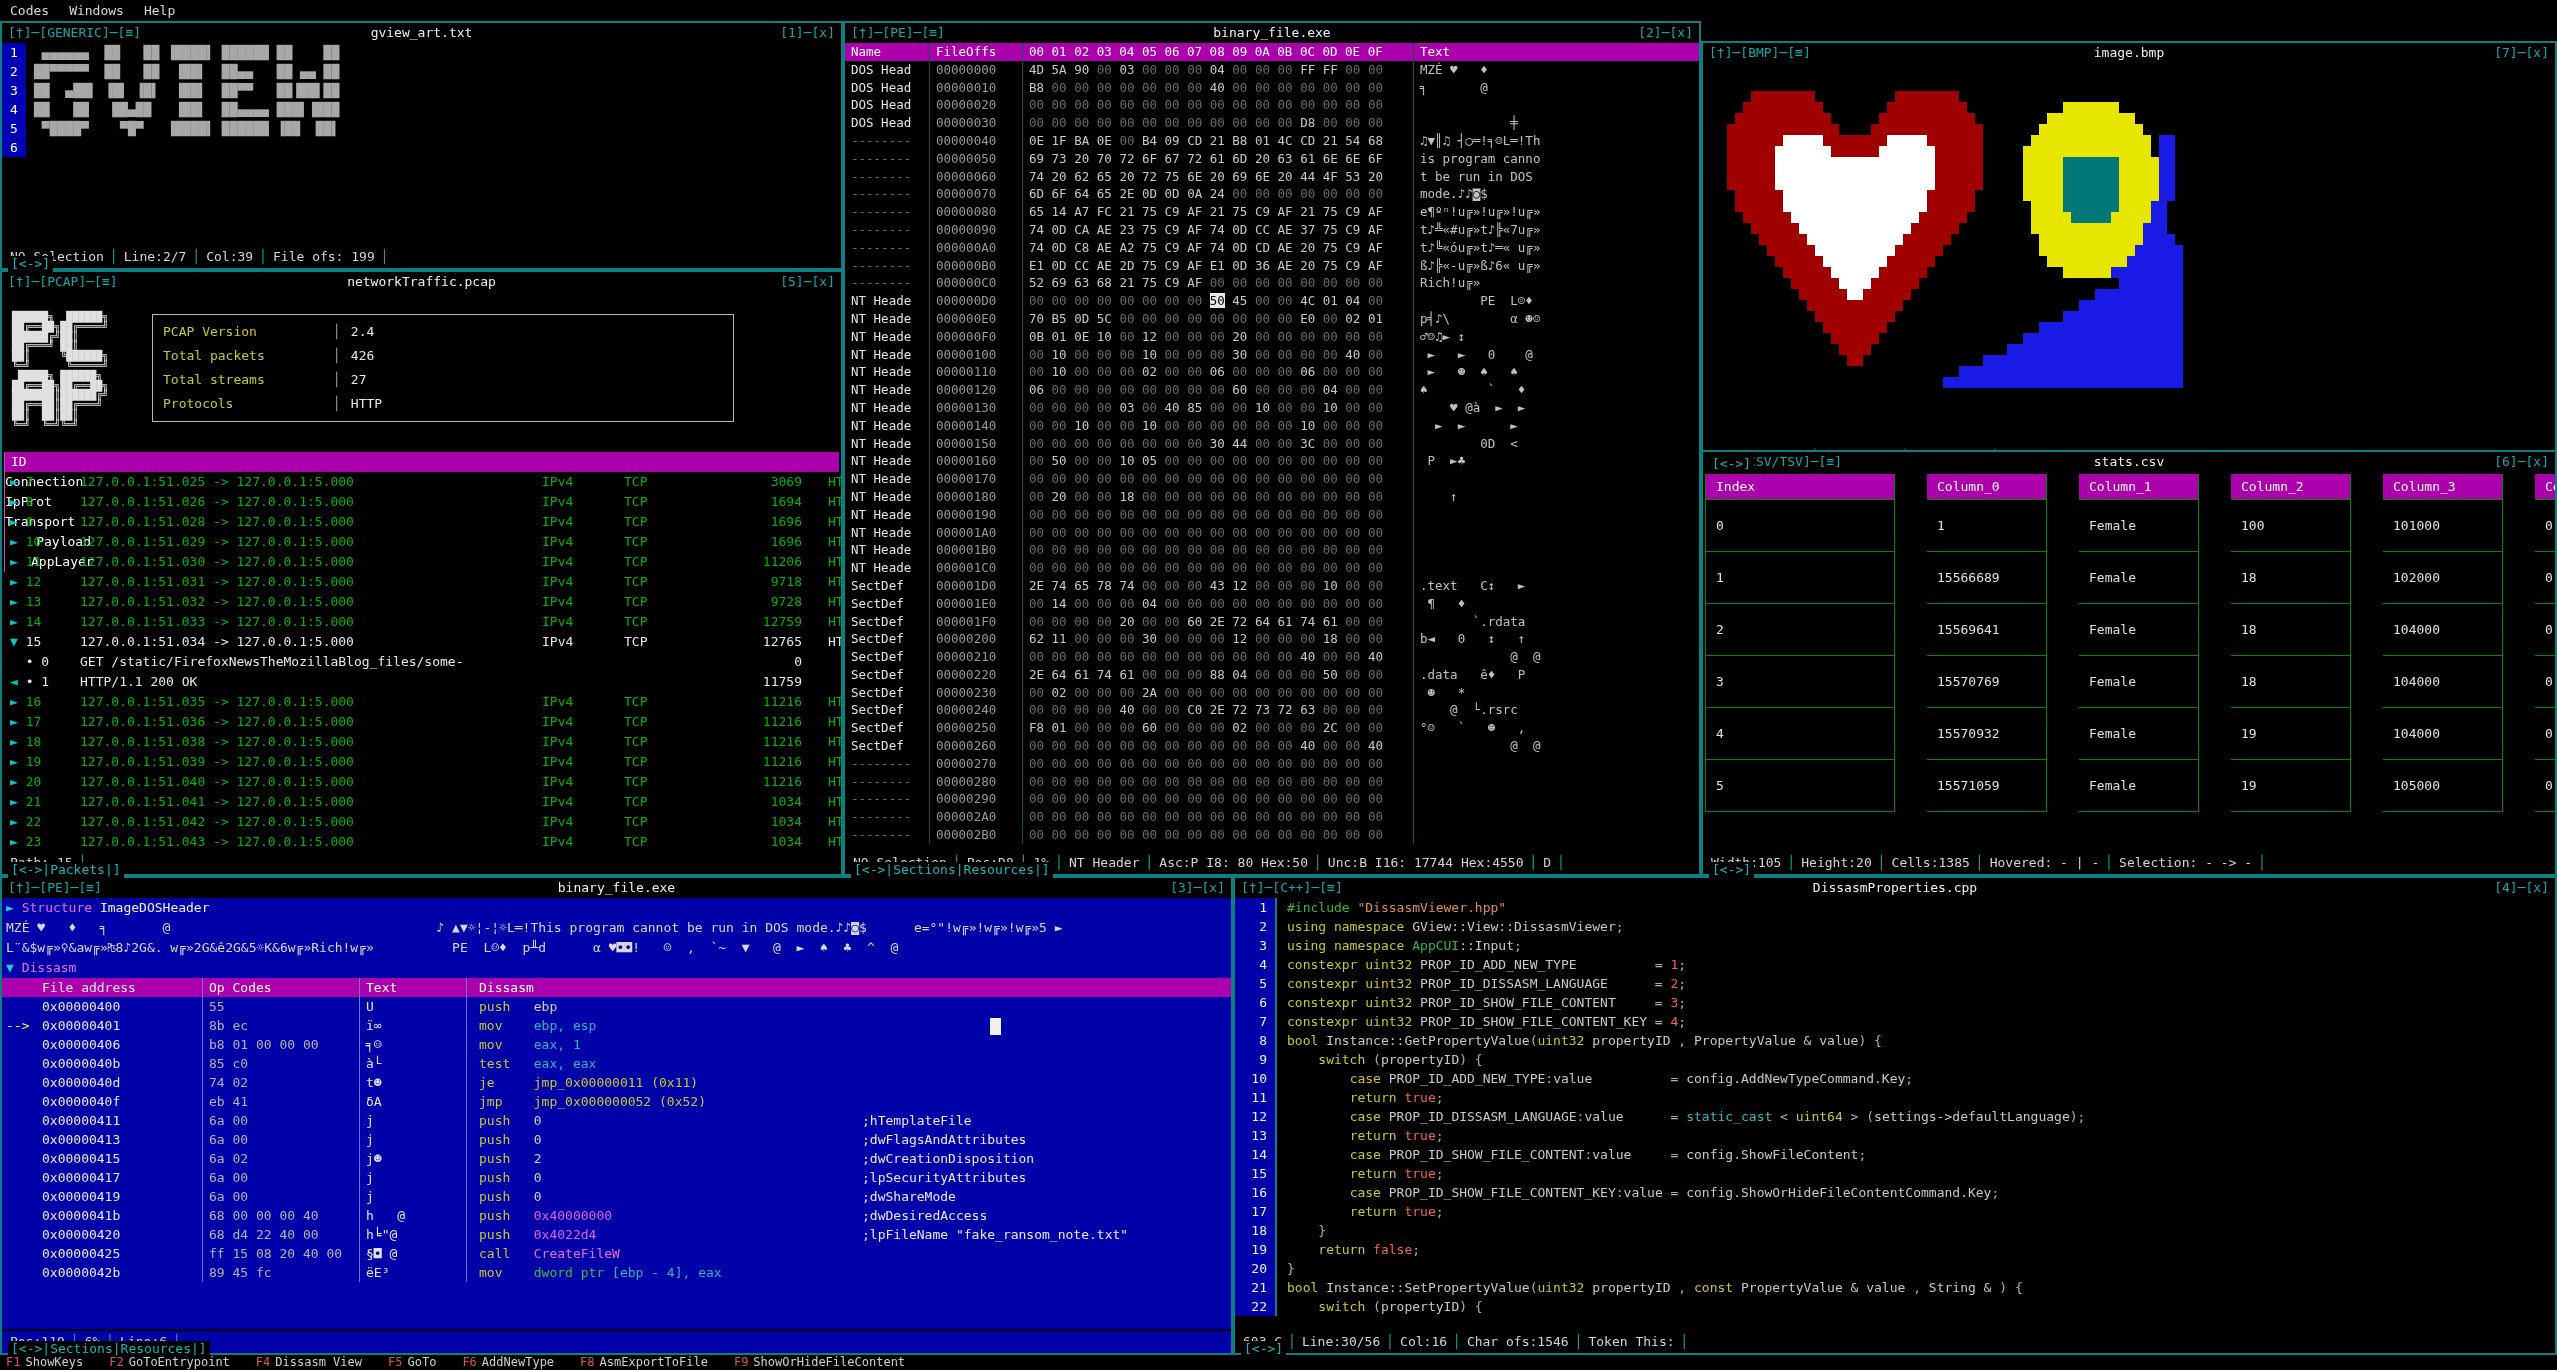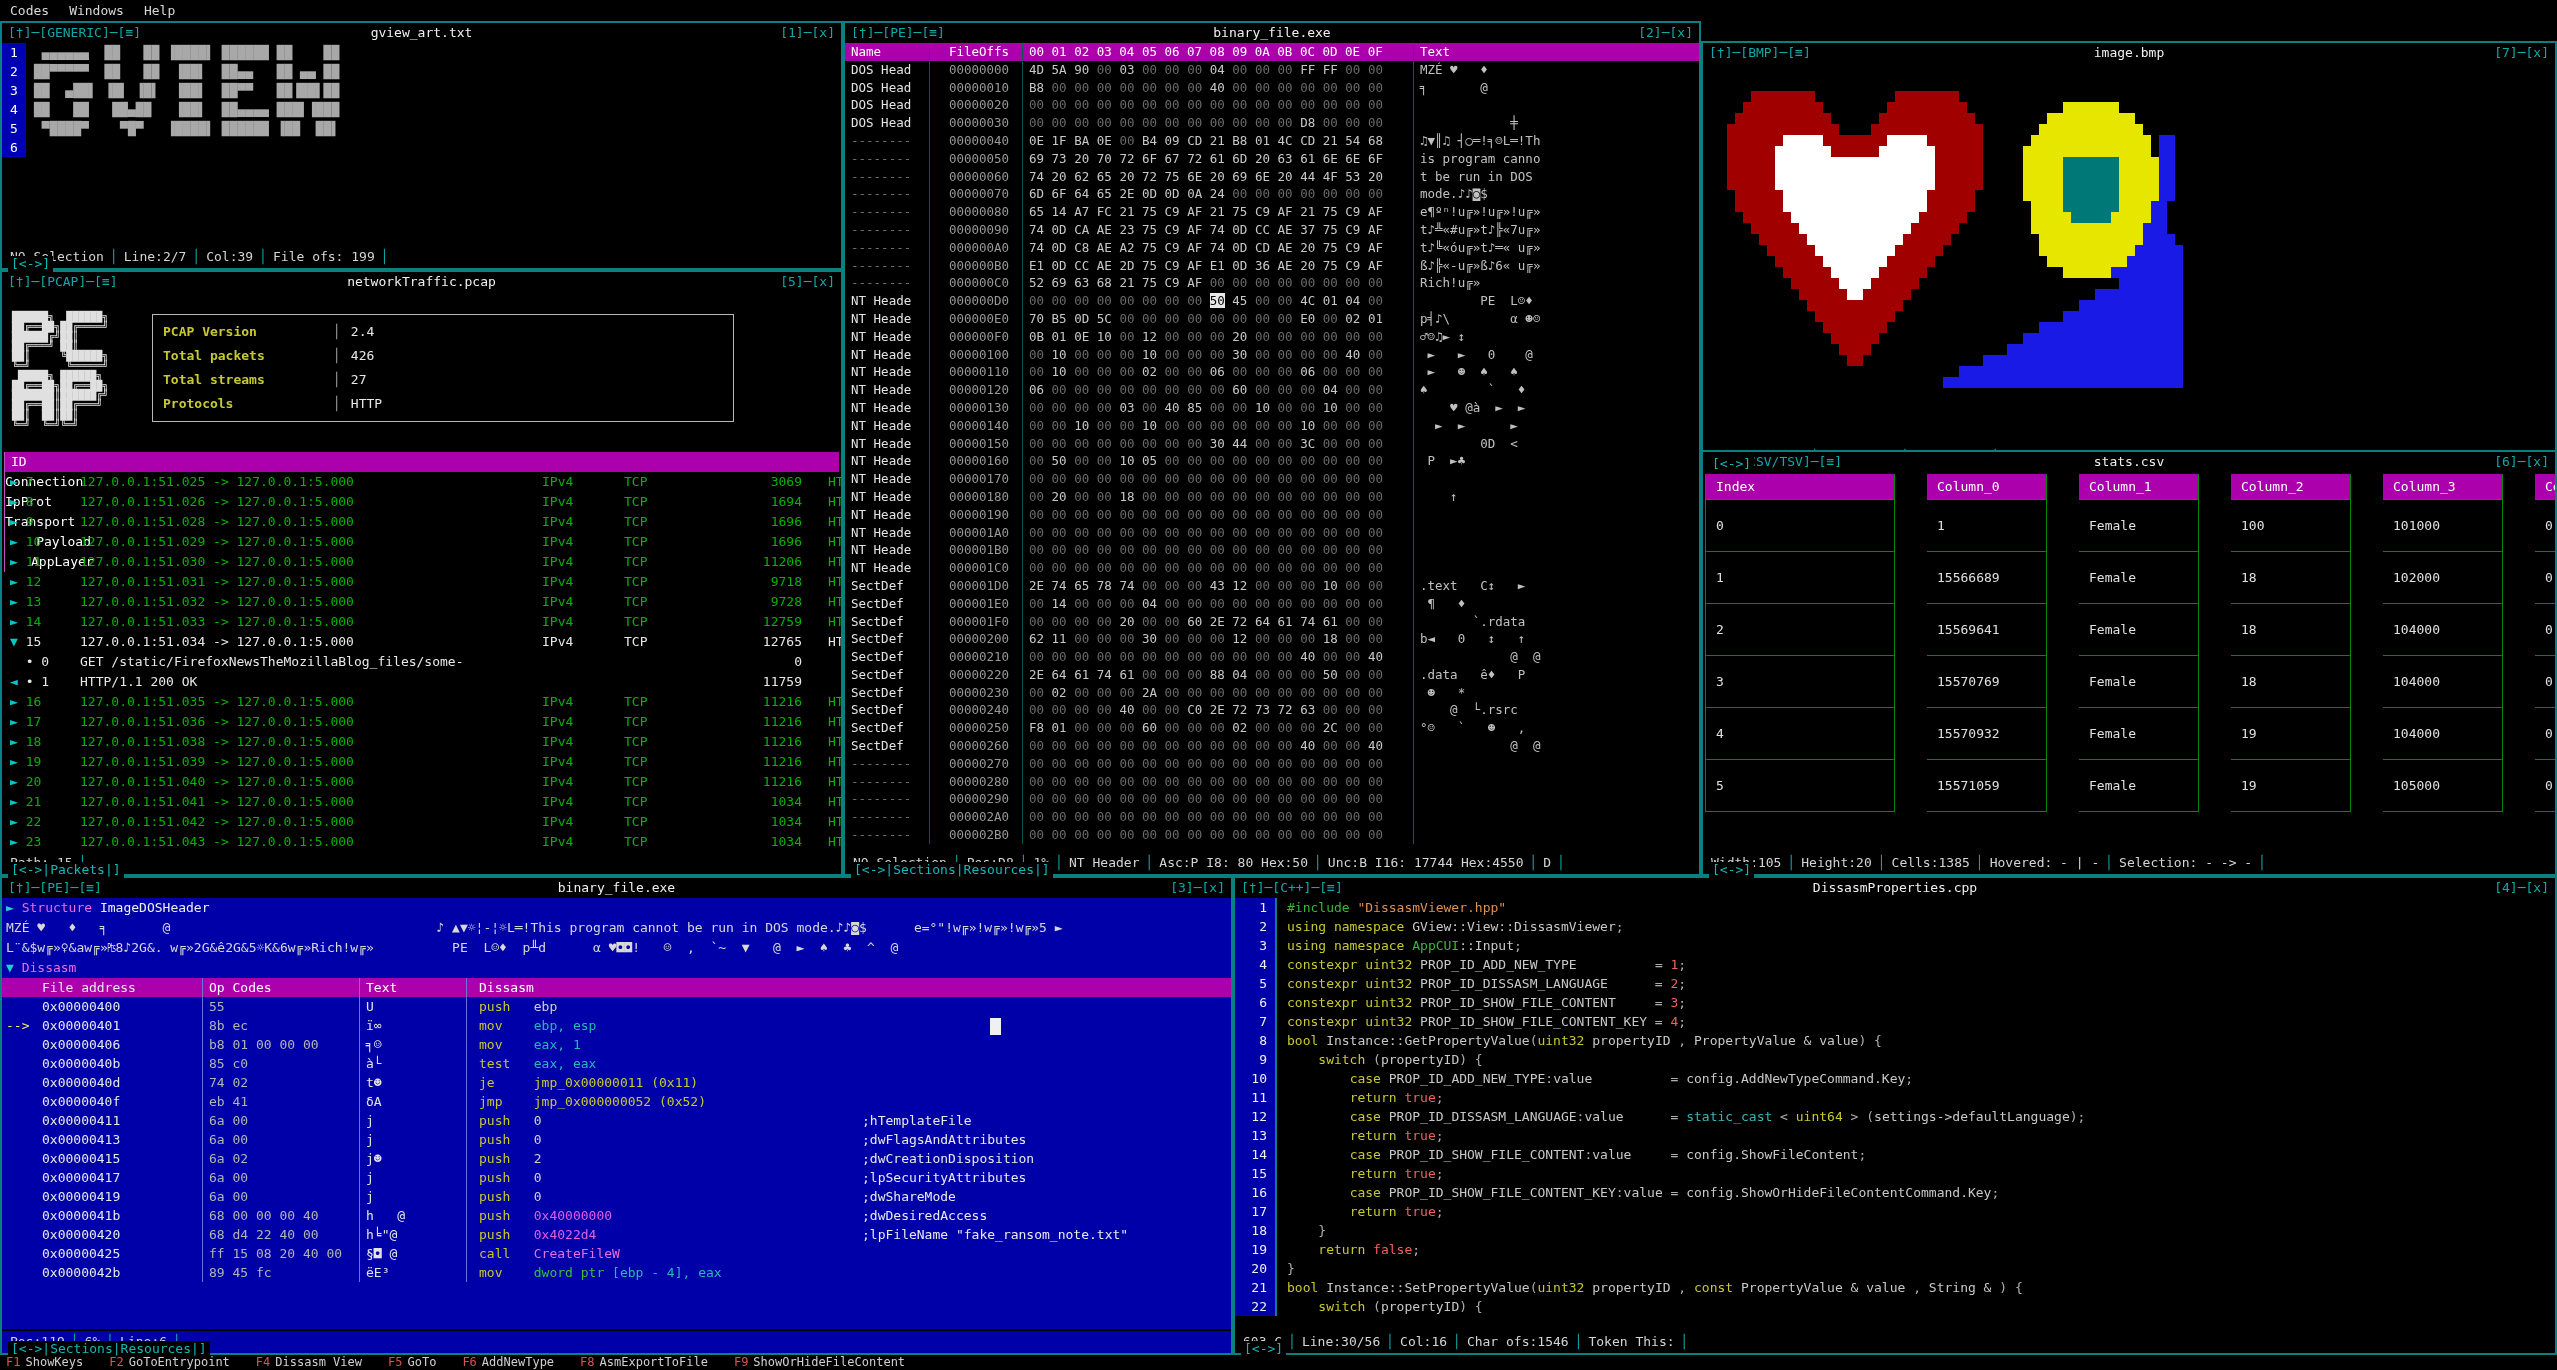--- a/index.html
+++ b/index.html
@@ -23,21 +23,21 @@
   
   #art-body{display:flex;}
   #art-gutter{width:24px;flex:none;}
   #art-gutter .ln{height:19px;line-height:19px;background:#0000b4;color:#fff;text-align:center;}
   #art-pre{margin:0;padding-left:8px;color:#a8a8a8;font:13px/19px "DejaVu Sans Mono",monospace;white-space:pre;}
   
   #pcap-art{position:absolute;left:10px;top:20px;margin:0;color:#e0e0e0;
             font:10px/9.8px "DejaVu Sans Mono",monospace;white-space:pre;}
   #pcap-info{position:absolute;left:150px;top:22px;width:560px;border:1px solid #b8b8b8;padding:5px 10px;}
   .inforow{height:24px;line-height:24px;white-space:pre;}
-  .ikey{display:inline-block;width:170px;color:#c8c832;font-weight:bold;}
+  .ikey{display:inline-block;width:170px;color:#c8c832;}
   .isep{color:#a0a0a0;padding-right:10px;}
   .ival{color:#e8e8e8;}
   #pcap-table{position:absolute;left:2px;right:2px;top:160px;}
   .prow{display:flex;height:20px;line-height:20px;white-space:pre;color:#00b400;}
   .prow.sel{color:#e8e8e8;}
   .phead{background:#ac00ac;color:#fff;flex-direction:column;}
   .phead .pc{border-left:1px solid #c050c0;}
   .pc{overflow:hidden;flex:none;}
   .c0{width:70px;padding-left:6px;}
   .c1{width:462px;}
@@ -45,21 +45,21 @@
   .c3{width:92px;}
   .c4{width:86px;text-align:right;}
   .c5{width:90px;padding-left:26px;}
   .arrow{color:#00c8c8;}
   
   .hexrow{display:flex;height:17.8px;line-height:17.8px;white-space:pre;font-size:12.5px;}
   .hexhead{background:#ac00ac;color:#fff;}
   .hr-name{width:78px;padding-left:6px;flex:none;color:#e4e4e4;overflow:hidden;}
   .hr-name.dim{color:#6e6e6e;}
   .hexhead .hr-name,.hexhead .hr-off,.hexhead .hr-hex,.hexhead .hr-txt{color:#fff;}
-  .hr-off{width:86px;padding-left:6px;flex:none;color:#989898;border-left:1px solid #0a5555;text-align:center;}
+  .hr-off{width:86px;padding-left:6px;flex:none;color:#989898;border-left:1px solid #0a5555;}
   .hr-hex{width:384px;padding-left:6px;flex:none;border-left:1px solid #0a5555;overflow:hidden;}
   .hr-txt{flex:1;padding-left:6px;border-left:1px solid #0a5555;color:#c0c0c0;overflow:hidden;}
   .b0{color:#6a6a6a;}
   .b1{color:#c8c8c8;}
   .bcur{background:#e8e8e8;color:#000;}
   
   #bmp-grid{position:absolute;left:8px;top:6px;font-size:0;}
   .pxrow{height:11px;white-space:nowrap;}
   .px{display:inline-block;height:11px;}
   

